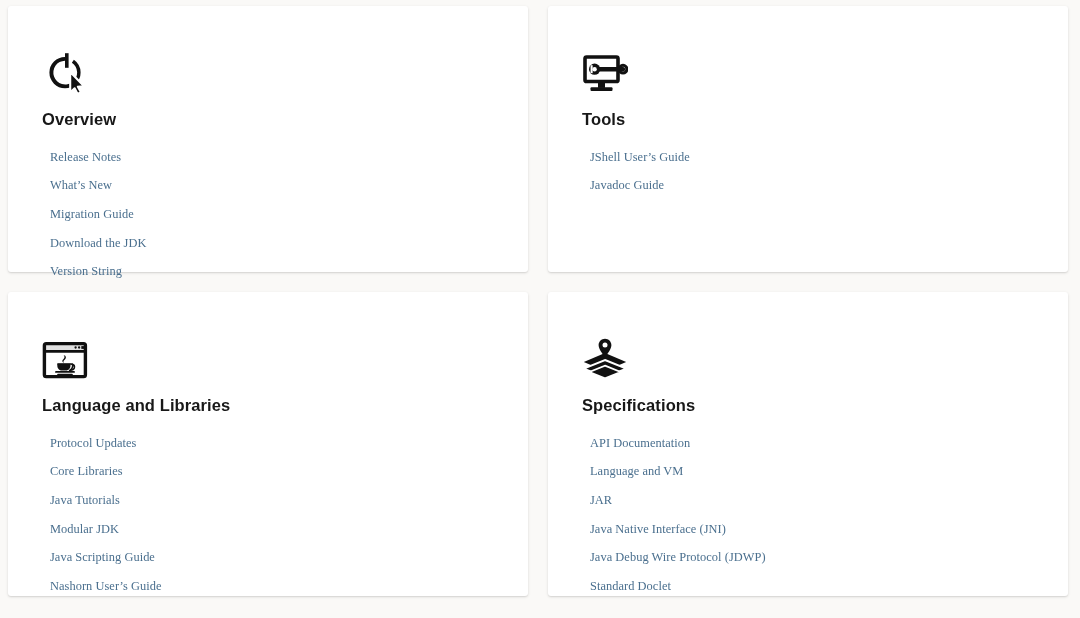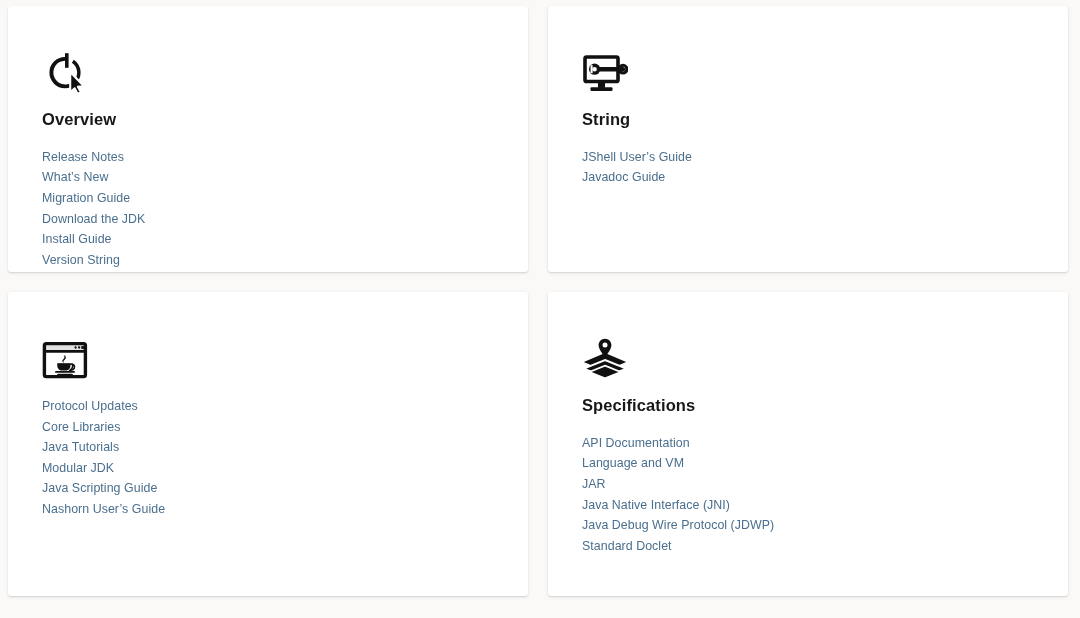--- a/index.html
+++ b/index.html
@@ -54,21 +54,21 @@
     color: #181818;
     letter-spacing: 0.1px;
     margin: 0 0 17px 0;
     line-height: 1.2;
   }
   .link-list {
     list-style: none;
     margin: 0;
     padding: 0;
   }
-  .link-list li { margin: 0; padding: 0; }
+  .link-list li { margin: 8px; padding: 0; font-family: Liberation Serif, serif; }
   .doc-link {
     display: inline-block;
     font-size: 12.4px;
     line-height: 19.6px;
     color: #4a6f8e;
     text-decoration: none;
     letter-spacing: 0.05px;
   }
 </style>
 </head>
@@ -88,39 +88,38 @@
                    A11.9 11.9 0 1 1 23 10.7 z" fill="#111111"></path>
           <path d="M28.2 22.0 L28.2 42.5 L32.6 38.3 L35.6 44.0 L38.9 42.3 L35.9 36.7 L41.8 36.1 Z" fill="#111111" stroke="#ffffff" stroke-width="2.1" stroke-linejoin="round"></path>
         </svg>
       </div>
       <div class="card-title">Overview</div>
       <ul class="link-list">
         <li><a class="doc-link" href="#">Release Notes</a></li>
         <li><a class="doc-link" href="#">What’s New</a></li>
         <li><a class="doc-link" href="#">Migration Guide</a></li>
         <li><a class="doc-link" href="#">Download the JDK</a></li>
-        <li><a class="doc-link" href="#">Install Guide</a></li>
         <li><a class="doc-link" href="#">Version String</a></li>
       </ul>
     </div>
 
     <div class="card card-top">
       <div class="card-icon">
         <svg width="46" height="44" viewBox="0 0 46 44" aria-hidden="true">
           <rect x="3" y="7" width="33" height="24.5" rx="1.6" fill="none" stroke="#111111" stroke-width="3.6"></rect>
           <rect x="16" y="32.5" width="7" height="5.4" fill="#111111"></rect>
           <rect x="8.5" y="37.2" width="22" height="3.9" rx="1" fill="#111111"></rect>
           <path d="M16.4 19.2 L41.0 19.2" stroke="#111111" stroke-width="4.4" stroke-linecap="round"></path>
           <circle cx="12.6" cy="19.2" r="5.6" fill="#111111"></circle>
           <circle cx="12.6" cy="19.2" r="2.2" fill="#ffffff"></circle>
           <path d="M9.6 15.2 L9.6 23.2" stroke="#ffffff" stroke-width="2.1"></path>
           <circle cx="41.0" cy="19.2" r="3.9" fill="none" stroke="#111111" stroke-width="3.0"></circle>
         </svg>
       </div>
-      <div class="card-title">String</div>
+      <div class="card-title">Tools</div>
       <ul class="link-list">
         <li><a class="doc-link" href="#">JShell User’s Guide</a></li>
         <li><a class="doc-link" href="#">Javadoc Guide</a></li>
       </ul>
     </div>
 
     <div class="card card-bottom">
       <div class="card-icon">
         <svg width="46" height="40" viewBox="0 0 46 40" aria-hidden="true">
           <rect x="2.4" y="3.6" width="41" height="33" rx="1.8" fill="none" stroke="#111111" stroke-width="3.4"></rect>
@@ -131,20 +130,21 @@
           <rect x="39.3" y="6.1" width="2.8" height="2.8" fill="#111111"></rect>
           <g transform="translate(23,25.2)">
             <path d="M-1.4 -9.6 c2.6 2.1 -1.3 4.0 -1.3 5.5 c0 1.2 1.5 2.0 1.5 2.0 c-0.4 -1.2 -0.7 -1.8 0.6 -3.0 c1.6 -1.5 2.2 -2.9 0.6 -4.5 z" fill="#111111"></path>
             <path d="M-7.6 -1.2 h15.2 c0 0 0.7 4.7 -3.0 6.4 c0 0 5.0 -0.3 4.9 -3.7 c-0.1 -2.0 -1.9 -2.4 -3.3 -2.4" fill="none" stroke="#111111" stroke-width="1.55" stroke-linejoin="round"></path>
             <path d="M-7.6 -1.4 h13.0 c0.6 3.9 -1.1 6.0 -3.4 6.7 h-6.2 c-2.3 -0.7 -4.0 -2.8 -3.4 -6.7 z" fill="#111111"></path>
             <path d="M-9.0 6.7 h18.0" stroke="#111111" stroke-width="1.9" stroke-linecap="round"></path>
             <path d="M-7.0 9.3 h14.0" stroke="#111111" stroke-width="1.7" stroke-linecap="round"></path>
           </g>
         </svg>
       </div>
+      <div class="card-title">Language and Libraries</div>
       <ul class="link-list">
         <li><a class="doc-link" href="#">Protocol Updates</a></li>
         <li><a class="doc-link" href="#">Core Libraries</a></li>
         <li><a class="doc-link" href="#">Java Tutorials</a></li>
         <li><a class="doc-link" href="#">Modular JDK</a></li>
         <li><a class="doc-link" href="#">Java Scripting Guide</a></li>
         <li><a class="doc-link" href="#">Nashorn User’s Guide</a></li>
       </ul>
     </div>
 

